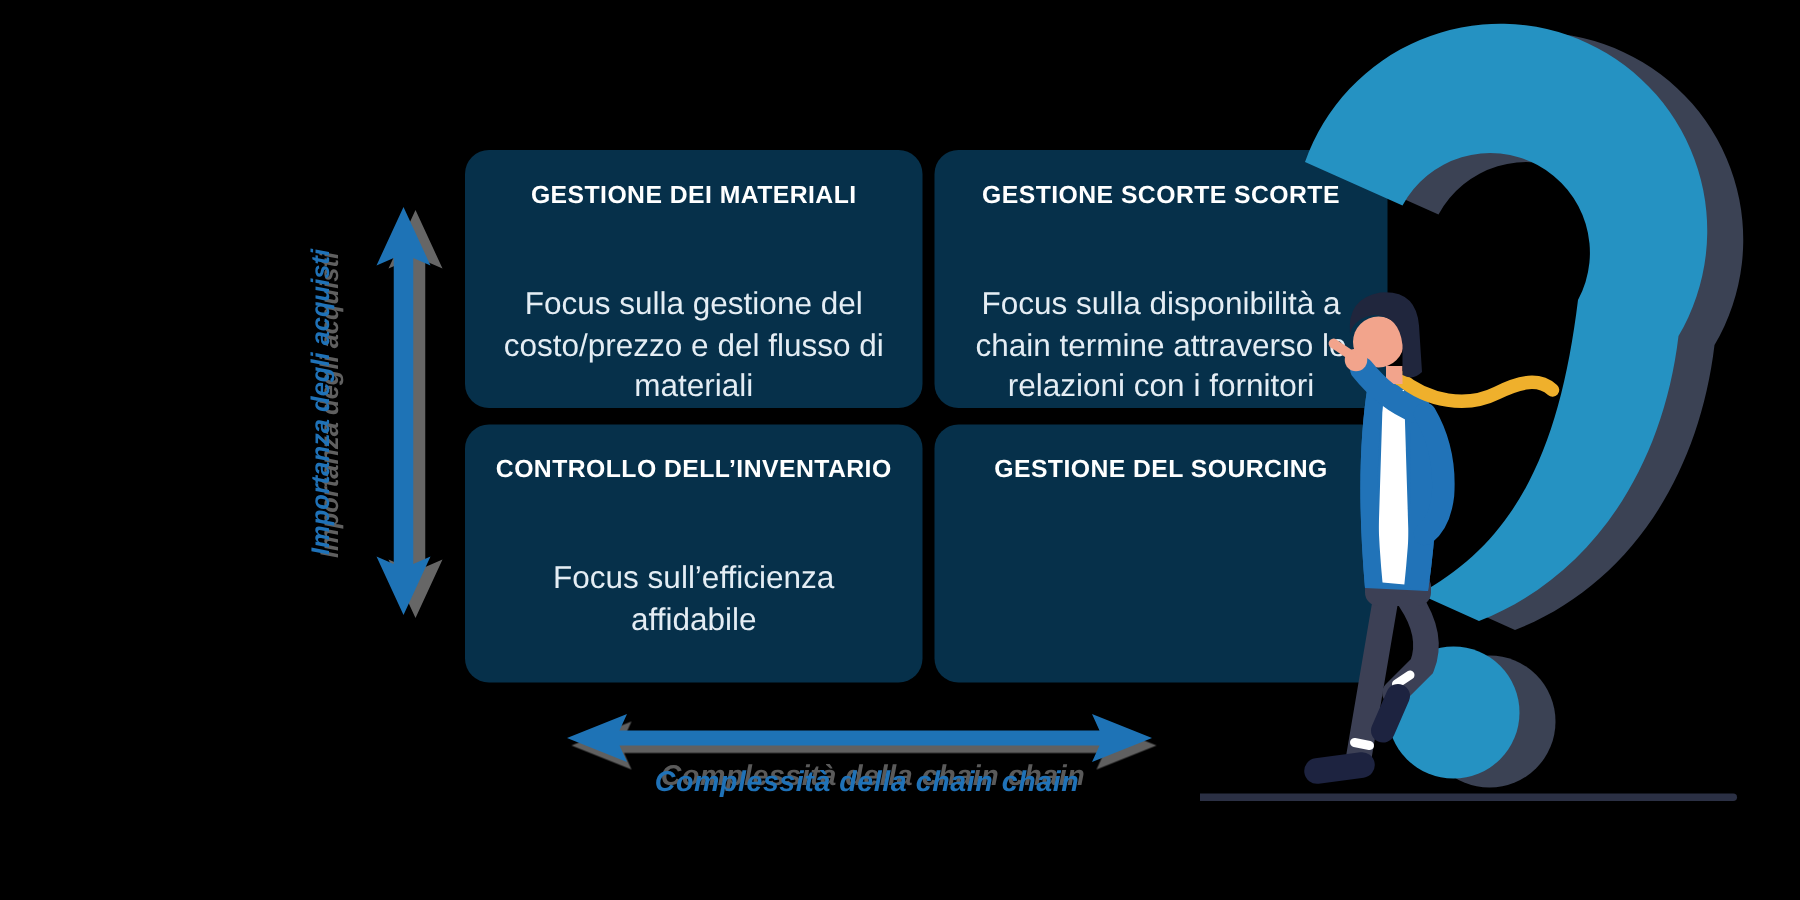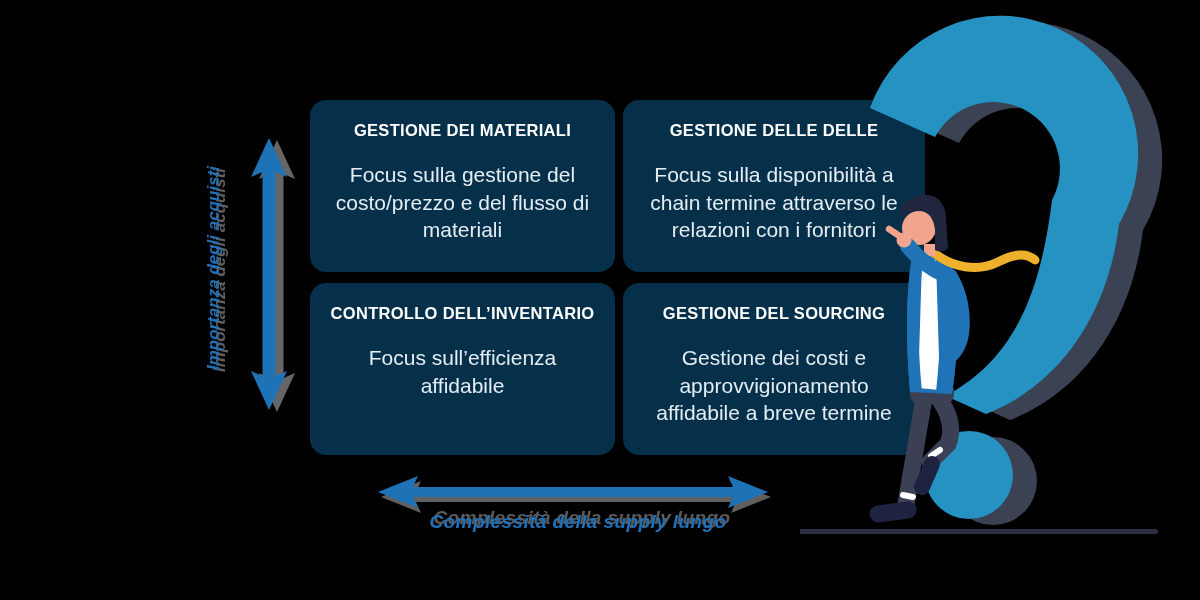--- a/index.html
+++ b/index.html
@@ -6,21 +6,21 @@
   .stage {
     position:relative; width:1200px; height:600px; background:#000;
     overflow:hidden; font-family:"Liberation Sans", sans-serif;
   }
 
   
   .qbox {
     position:absolute; width:305px; height:172px; box-sizing:border-box;
     background:#06304a; border-radius:16px;
     display:flex; flex-direction:column; align-items:center;
-    text-align:center; padding:21px 14px 0;
+    text-align:center; padding:21px 14px 0;gap:28px;
   }
   #q1 { left:310px; top:100px; }
   #q2 { left:623px; top:100px; width:302px; }
   #q3 { left:310px; top:283px; }
   #q4 { left:623px; top:283px; width:302px; }
   .q-title {
     color:#ffffff; font-weight:bold; font-size:16.5px;
     letter-spacing:0.3px; white-space:nowrap;
   }
   .q-body {
@@ -65,37 +65,36 @@
     <polygon fill="#1e73b6" points="19,0 37,39 25.5,34 25.5,238 37,233 19,272 1,233 12.5,238 12.5,34 1,39"></polygon>
   </svg>
 
   <div class="axis-label v-label">Importanza degli acquisti</div>
 
   <div class="qbox" id="q1">
     <div class="q-title">GESTIONE DEI MATERIALI</div>
     <div class="q-body">Focus sulla gestione del costo/prezzo e del flusso di materiali</div>
   </div>
   <div class="qbox" id="q2">
-    <div class="q-title">GESTIONE DELLE DELLE</div>
+    <div class="q-title">GESTIONE SCORTE SCORTE</div>
     <div class="q-body">Focus sulla disponibilità a chain termine attraverso le relazioni con i fornitori</div>
   </div>
   <div class="qbox" id="q3">
     <div class="q-title">CONTROLLO DELL’INVENTARIO</div>
     <div class="q-body">Focus sull’efficienza affidabile</div>
   </div>
   <div class="qbox" id="q4">
     <div class="q-title">GESTIONE DEL SOURCING</div>
-    <div class="q-body">Gestione dei costi e approvvigionamento affidabile a breve termine</div>
   </div>
 
   <svg class="arrow-h" width="390" height="34" viewBox="0 0 390 34">
     <polygon fill="#1e73b6" points="0,17 40,1 35,12 355,12 350,1 390,17 350,33 355,22 35,22 40,33"></polygon>
   </svg>
 
-  <div class="axis-label h-label">Complessità della supply lungo</div>
+  <div class="axis-label h-label">Complessità della chain chain</div>
 
   <svg class="illustration" width="400" height="600" viewBox="0 0 400 600">
 
     <rect x="-2" y="529" width="360" height="5" rx="2.5" fill="#2b3044"></rect>
 
     <g transform="translate(24,6)" fill="#3b4254">
       <path d="M 70,108 A 138,138 0 1 1 319,224
                C 308,316 258,386 186,414 L 146,396
                C 212,360 240,298 252,200
                A 66,66 0 1 0 135,137 Z"></path>

